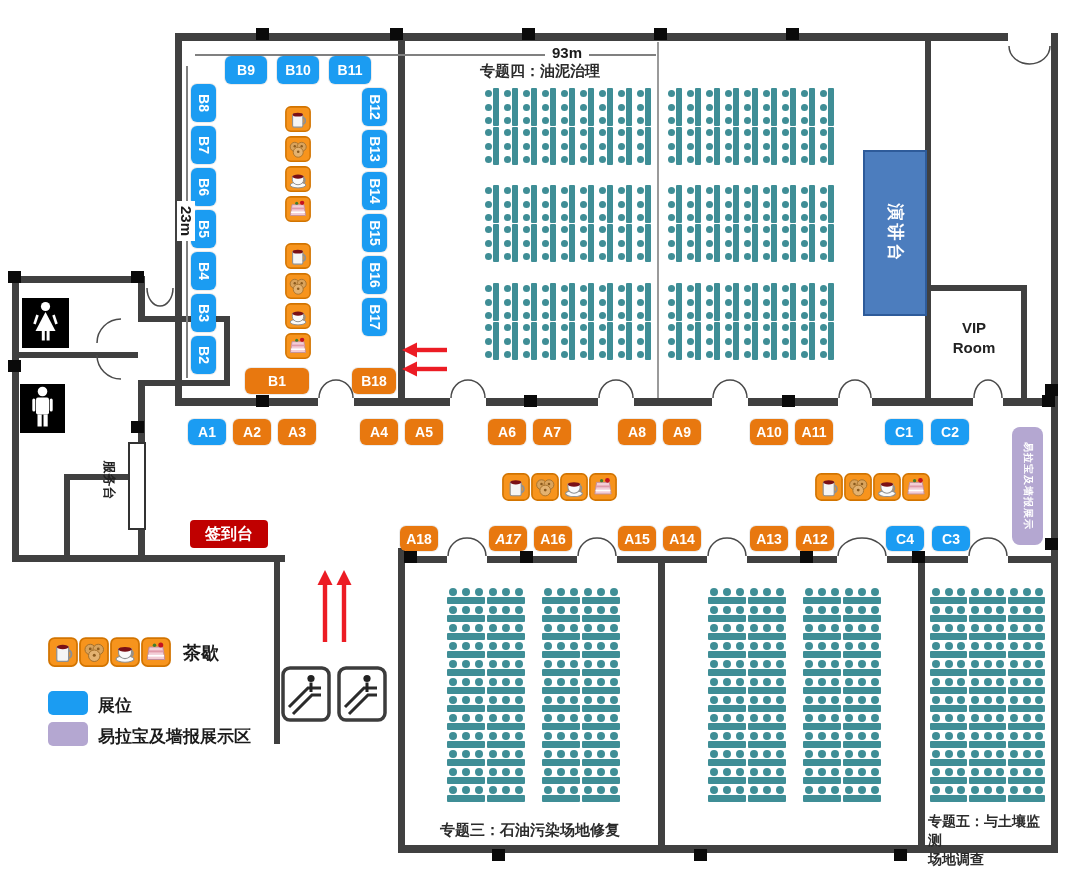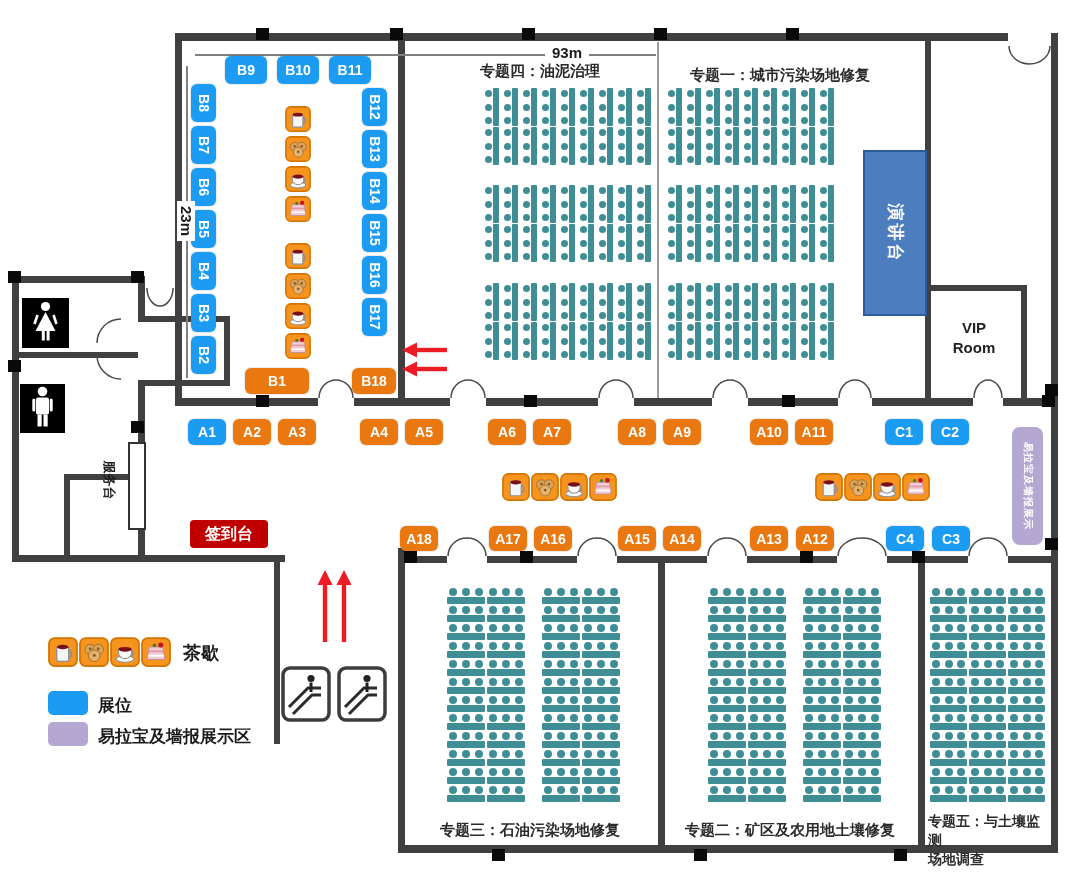--- a/index.html
+++ b/index.html
@@ -50,23 +50,21 @@
 
   <div class="dimline" style="left:195px;top:54px;width:350px;height:2px;"></div>
   <div class="dimline" style="left:588px;top:54px;width:68px;height:2px;"></div>
   <div class="dimtext" style="left:545px;top:44px;width:44px;">93m</div>
   <div class="dimline" style="left:186px;top:66px;width:2px;height:312px;"></div>
   <div class="dimtext" style="left:166px;top:212px;width:40px;height:18px;transform:rotate(90deg);">23m</div>
 
   <div class="divider" style="left:657px;top:42px;width:2px;height:356px;"></div>
 
   <div class="topic" style="left:430px;top:62px;width:220px;">专题四：油泥治理</div>
-  <div class="topic" style="left:645px;top:66px;width:270px;">专题一：城市污染场地修复</div>
   <div class="topic" style="left:405px;top:821px;width:250px;">专题三：石油污染场地修复</div>
-  <div class="topic" style="left:665px;top:821px;width:250px;">专题二：矿区及农用地土壤修复</div>
   <div class="topic5">
     <div>专题五：与土壤监测</div>
     <div>场地调查</div>
   </div>
 
   <div class="podium">
       <span>演讲台</span>
     </div>
   <div class="viproom">
     <div>VIP</div>
@@ -290,21 +288,21 @@
     </div>
     <div class="chip blue" style="left: 885px; top: 419px; width: 38px; height: 26px;">
       <span>C1</span>
     </div>
     <div class="chip blue" style="left: 931px; top: 419px; width: 38px; height: 26px;">
       <span>C2</span>
     </div>
     <div class="chip orange" style="left: 400px; top: 526px; width: 38px; height: 25px;">
       <span>A18</span>
     </div>
-    <div class="chip orange" style="left: 489px; top: 526px; width: 38px; height: 25px;">
+    <div class="chip orange" style="left: 489px; top: 526px; width: 38px; height: 25px; font-style: italic;">
       <span>A17</span>
     </div>
     <div class="chip orange" style="left: 534px; top: 526px; width: 38px; height: 25px;">
       <span>A16</span>
     </div>
     <div class="chip orange" style="left: 618px; top: 526px; width: 38px; height: 25px;">
       <span>A15</span>
     </div>
     <div class="chip orange" style="left: 663px; top: 526px; width: 38px; height: 25px;">
       <span>A14</span>

